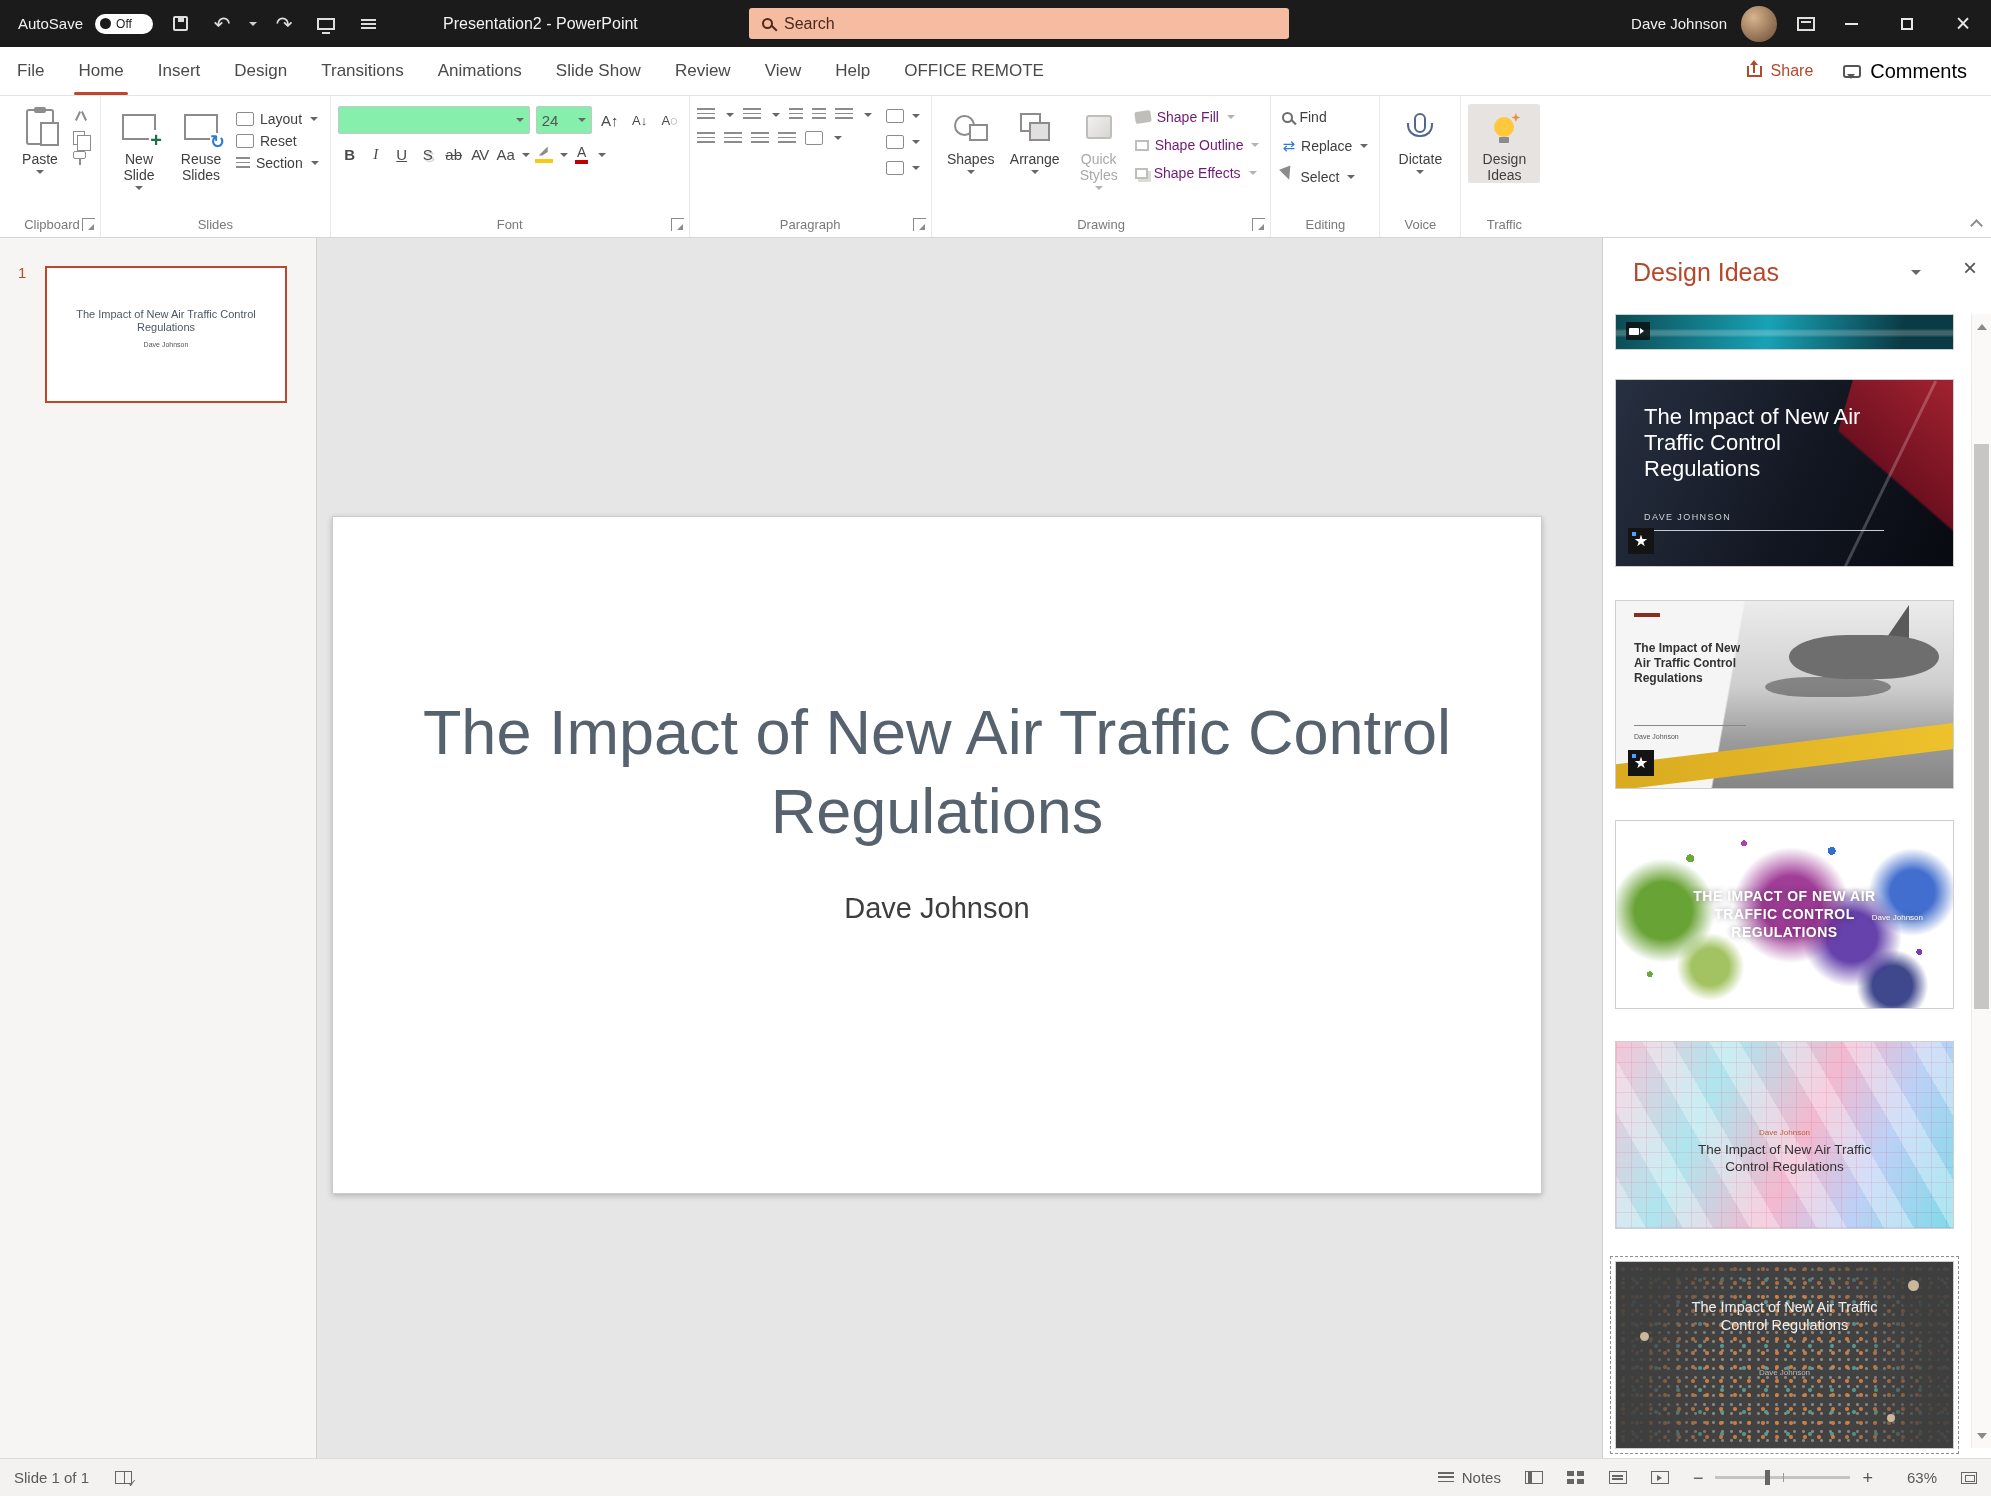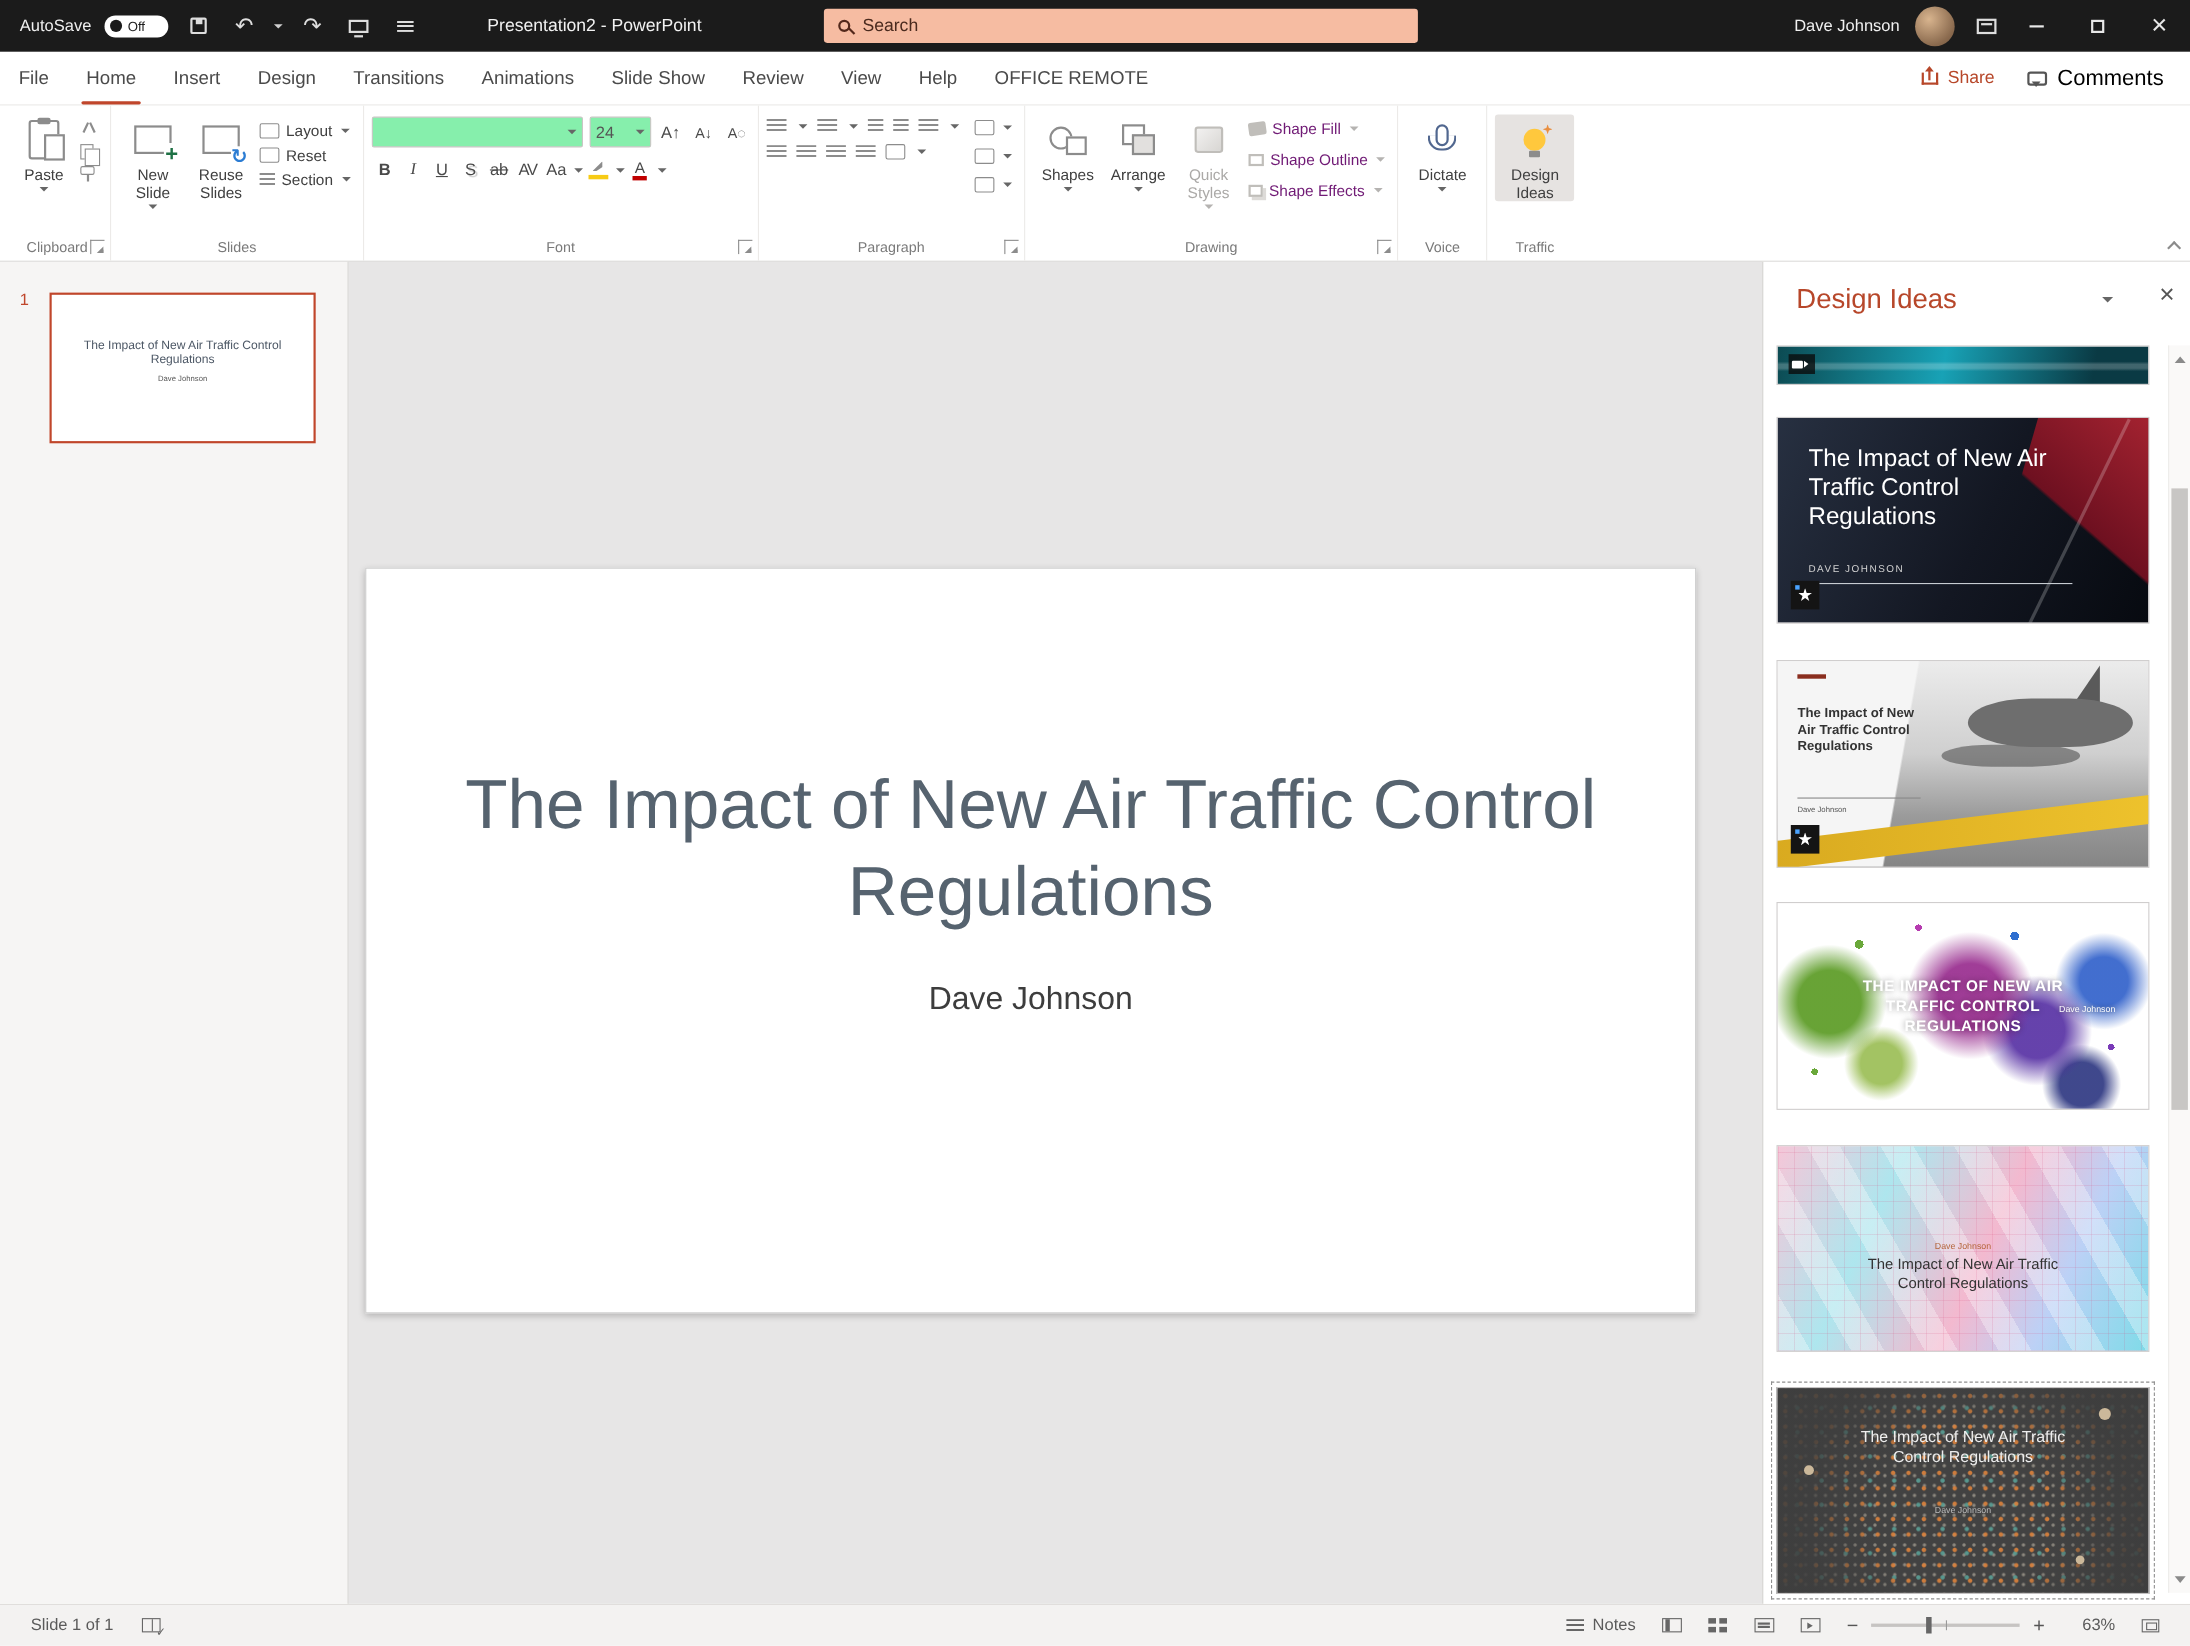--- a/index.html
+++ b/index.html
@@ -200,21 +200,21 @@
 .t5-author{position:absolute;left:50%;transform:translateX(-50%);top:106px;font-size:8px;color:#bbb;z-index:2}
 
 .psb{position:absolute;right:0;top:76px;bottom:10px;width:20px;background:#FAF9F8;border-left:1px solid #EDEBE9}
 .psb-up,.psb-dn{position:absolute;left:0;width:100%;height:24px;display:flex;align-items:center;justify-content:center;cursor:pointer}
 .psb-up{top:0}.psb-dn{bottom:0}
 .psb-up::after{content:"";border:5px solid transparent;border-bottom:6px solid #8a8a8a;margin-bottom:4px}
 .psb-dn::after{content:"";border:5px solid transparent;border-top:6px solid #8a8a8a;margin-top:4px}
 .psb-thumb{position:absolute;left:2px;top:130px;width:15px;height:565px;background:#C8C6C4;cursor:grab}
 
 
-.statusbar{height:38px;background:#F3F2F1;border-top:1px solid #DEDCDA;display:flex;align-items:center;padding:0 28px;flex:0 0 auto;font-size:15px;color:#5a5a5a}
+.statusbar{height:38px;background:#F3F2F1;border-top:1px solid #DEDCDA;display:flex;align-items:center;padding:0 14px;flex:0 0 auto;font-size:15px;color:#5a5a5a}
 .sb-left{display:flex;align-items:center;gap:26px}
 .ic-spell{width:17px;height:13px;border:1.5px solid #666;position:relative}
 .ic-spell::before{content:"";position:absolute;left:50%;top:0;width:1.5px;height:100%;background:#666}
 .ic-spell::after{content:"✓";position:absolute;right:-6px;bottom:-7px;font-size:11px;color:#666}
 .sb-right{margin-left:auto;display:flex;align-items:center;gap:24px}
 .notesbtn{display:flex;align-items:center;gap:8px;cursor:pointer}
 .ic-notes{width:16px;height:11px;background:repeating-linear-gradient(to bottom,#666 0 1.6px,transparent 1.6px 4.4px)}
 .vico{width:18px;height:13px;border:1.5px solid #666;position:relative;cursor:pointer}
 .vico.normal::after{content:"";position:absolute;left:2px;top:0;width:4px;height:100%;background:#666}
 .vico.sorter{border:none;background:
@@ -478,20 +478,39 @@
         <span class="sb dis">
           <span class="ic-effects"></span>
           <span>Shape Effects</span>
           <span class="dd"></span>
         </span>
       </div>
       <span class="launcher"></span>
       <span class="grp-label">Drawing</span>
     </div>
 
+    <div class="grp">
+      <div class="col" style="padding-top:2px;gap:7px">
+        <span class="sb" actable="true">
+          <span class="ic-find"></span>
+          <span>Find</span>
+        </span>
+        <span class="sb">
+          <span class="ic-replace"></span>
+          <span>Replace</span>
+          <span class="dd"></span>
+        </span>
+        <span class="sb">
+          <span class="ic-select"></span>
+          <span>Select</span>
+          <span class="dd"></span>
+        </span>
+      </div>
+      <span class="grp-label">Editing</span>
+    </div>
 
     <div class="grp">
       <div class="bb" style="width:66px">
         <span class="bicon">
             <span class="ic-mic"></span>
           </span>
         <span>Dictate</span>
         <span class="ddb"></span>
       </div>
       <span class="grp-label">Voice</span>

